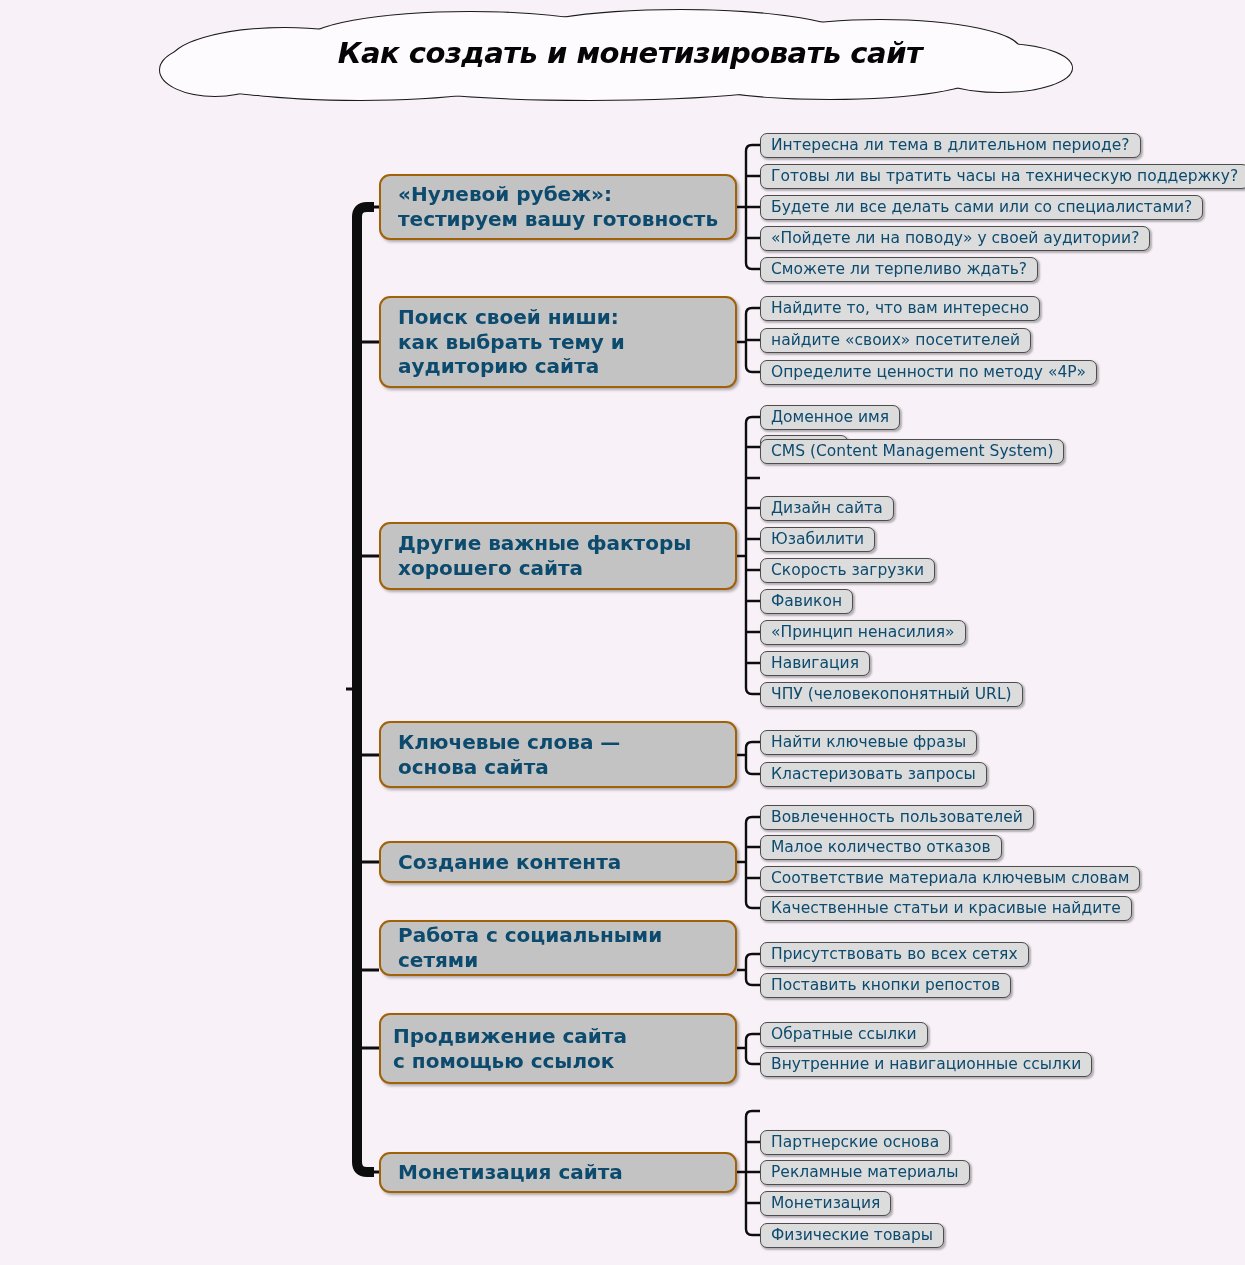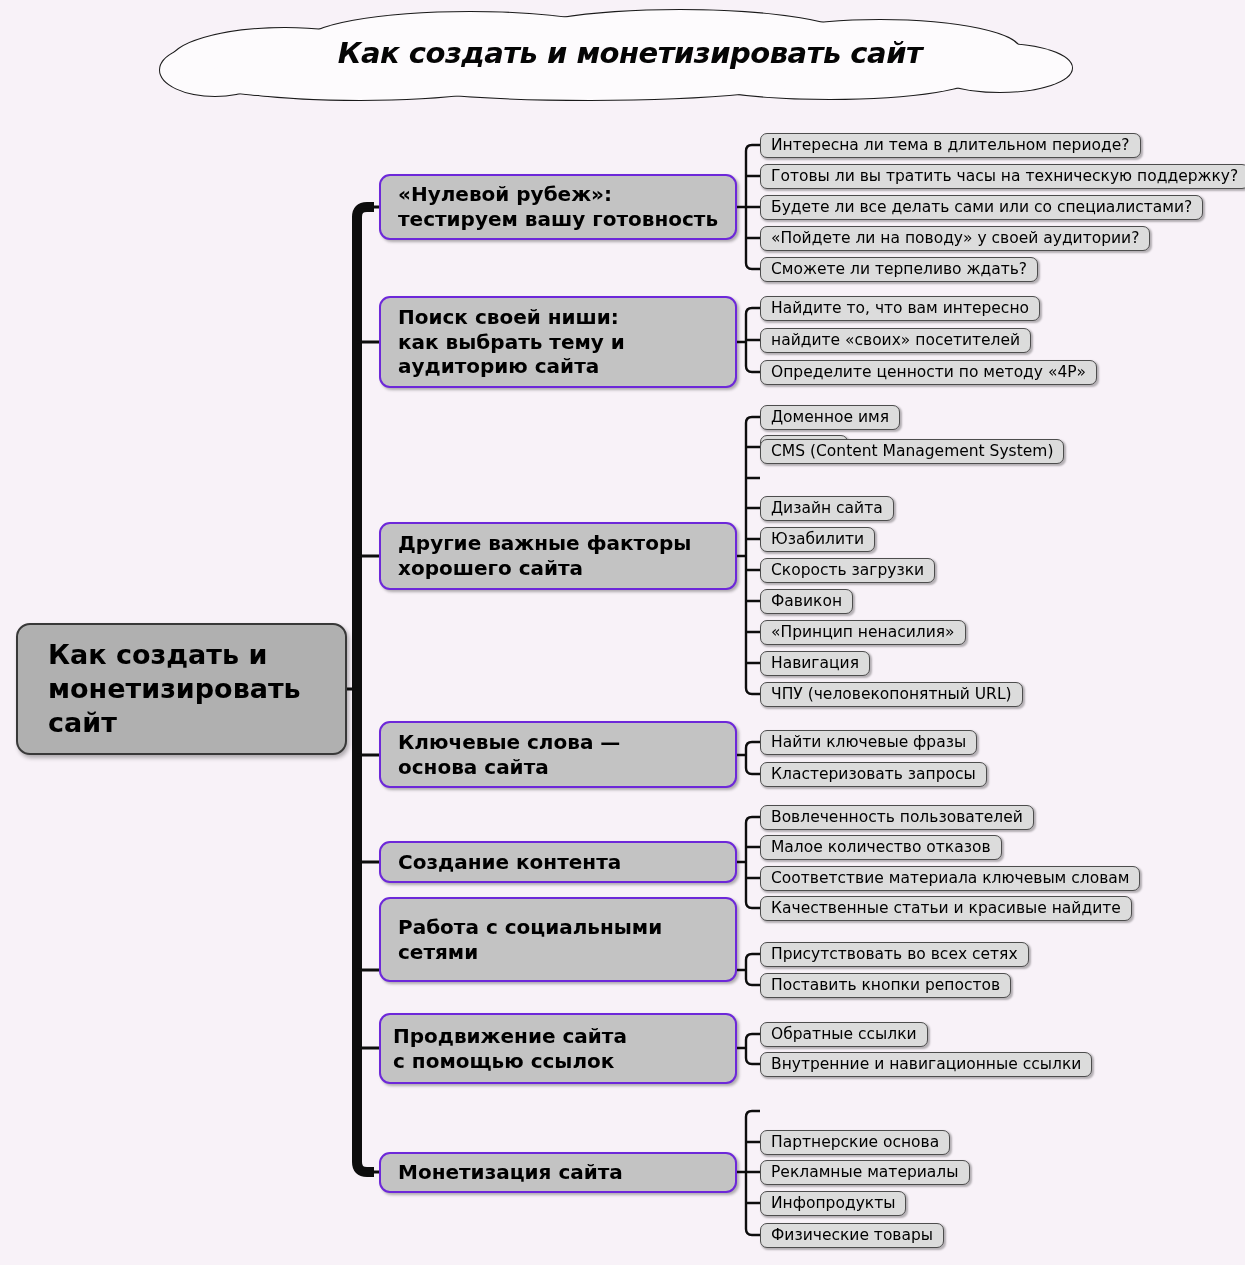--- a/index.html
+++ b/index.html
@@ -5,21 +5,21 @@
   html,body{margin:0;padding:0;}
   body{font-family:"DejaVu Sans",sans-serif;}
   #stage{
     position:relative;
     width:1245px;height:1265px;
     background:#f8f2f8;
     overflow:hidden;
     text-decoration:underline;
   }
   #wires{position:absolute;left:0;top:0;z-index:1;}
-  .node{position:absolute;box-sizing:border-box;color:#000000;}
+  .node{position:absolute;box-sizing:border-box;color:#0c4a6e;}
   .cloud-title{
     left:250px;top:36px;width:760px;
     text-align:center;
     font-size:29px;font-weight:bold;font-style:italic;
     letter-spacing:-0.5px;
     z-index:3;color:#050505;
   }
   .root{
     left:16px;top:623px;width:331px;height:132px;
     background:#b0b0b0;
@@ -27,21 +27,21 @@
     box-shadow:2px 3px 4px rgba(0,0,0,0.30);
     display:flex;align-items:center;
     padding-left:30px;
     font-size:27px;font-weight:bold;line-height:1.26;
     white-space:pre-line;
     z-index:2;
   }
   .topic{
     left:379px;width:358px;
     background:#c3c3c3;
-    border:2px solid #6d28d9;border-radius:11px;
+    border:2px solid #a16207;border-radius:11px;
     box-shadow:2px 2px 3px rgba(0,0,0,0.30);
     display:flex;align-items:center;
     padding-left:17px;
     font-size:20px;font-weight:bold;line-height:1.24;
     white-space:pre-line;
     z-index:2;
   }
   .sub{
     left:760px;height:25px;
     background:#dcdcdc;
@@ -102,35 +102,32 @@
 
     <path d="M737 970 H746 M760 954 H752 Q746 954 746 960 V979 Q746 985 752 985 H760" fill="none" stroke="#0d0d0d" stroke-width="2.4"></path>
 
     <path d="M737 1048 H746 M760 1034 H752 Q746 1034 746 1040 V1058 Q746 1064 752 1064 H760" fill="none" stroke="#0d0d0d" stroke-width="2.4"></path>
 
     <path d="M737 1172 H746 M760 1111 H752 Q746 1111 746 1117 V1229 Q746 1235 752 1235 H760 M746 1142 H760 M746 1172 H760 M746 1203 H760" fill="none" stroke="#0d0d0d" stroke-width="2.4"></path>
   </svg>
 
   <div class="node cloud-title">Как создать и монетизировать сайт</div>
 
-  <div class="node root">Как создать и
-монетизировать
-сайт</div>
 
   <div class="node topic" style="top:174px;height:66px;">«Нулевой рубеж»:
 тестируем вашу готовность</div>
   <div class="node topic" style="top:296px;height:92px;">Поиск своей ниши:
 как выбрать тему и
 аудиторию сайта</div>
   <div class="node topic" style="top:522px;height:68px;">Другие важные факторы
 хорошего сайта</div>
   <div class="node topic" style="top:721px;height:67px;">Ключевые слова —
 основа сайта</div>
   <div class="node topic" style="top:841px;height:42px;">Создание контента</div>
-  <div class="node topic" style="top:897px;height:85px;">Работа с социальными
+  <div class="node topic" style="top:920px;height:56px;">Работа с социальными
 сетями</div>
   <div class="node topic" style="top:1013px;height:71px;padding-left:12px;">Продвижение сайта
 с помощью ссылок</div>
   <div class="node topic" style="top:1152px;height:41px;">Монетизация сайта</div>
 
   <div class="node sub" style="top:133px;">Интересна ли тема в длительном периоде?</div>
   <div class="node sub" style="top:164px;">Готовы ли вы тратить часы на техническую поддержку?</div>
   <div class="node sub" style="top:195px;">Будете ли все делать сами или со специалистами?</div>
   <div class="node sub" style="top:226px;">«Пойдете ли на поводу» у своей аудитории?</div>
   <div class="node sub" style="top:257px;">Сможете ли терпеливо ждать?</div>
@@ -159,16 +156,16 @@
   <div class="node sub" style="top:896px;">Качественные статьи и красивые найдите</div>
 
   <div class="node sub" style="top:942px;">Присутствовать во всех сетях</div>
   <div class="node sub" style="top:973px;">Поставить кнопки репостов</div>
 
   <div class="node sub" style="top:1022px;">Обратные ссылки</div>
   <div class="node sub" style="top:1052px;">Внутренние и навигационные ссылки</div>
 
   <div class="node sub" style="top:1130px;">Партнерские основа</div>
   <div class="node sub" style="top:1160px;">Рекламные материалы</div>
-  <div class="node sub" style="top:1191px;">Инфопродукты</div>
+  <div class="node sub" style="top:1191px;">Монетизация</div>
   <div class="node sub" style="top:1223px;">Физические товары</div>
 
 </div>
 
 </body></html>

